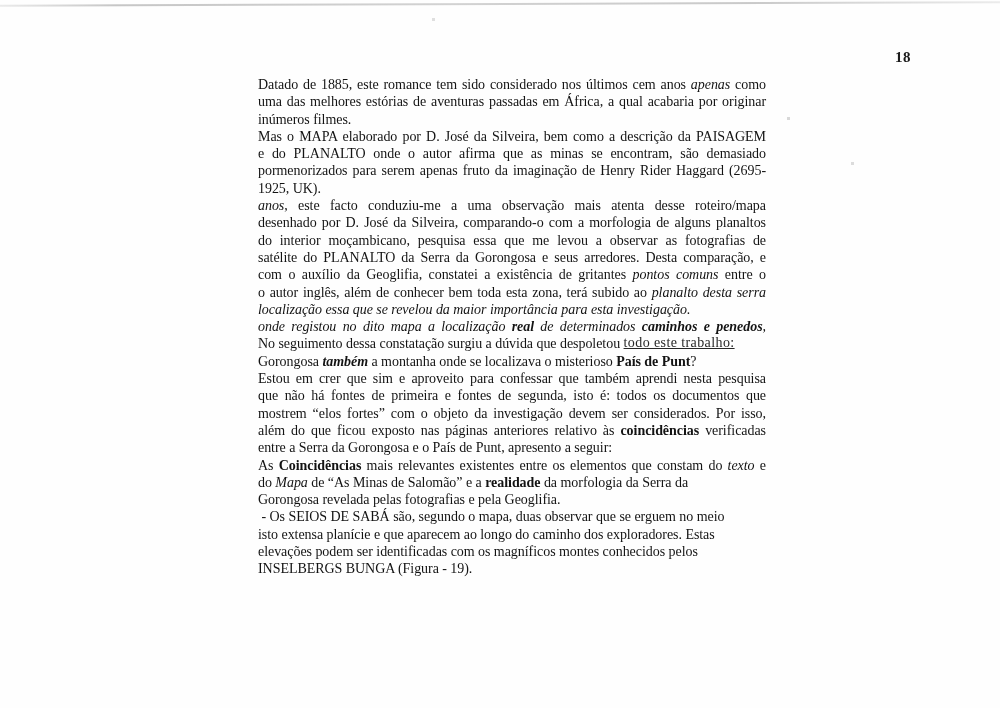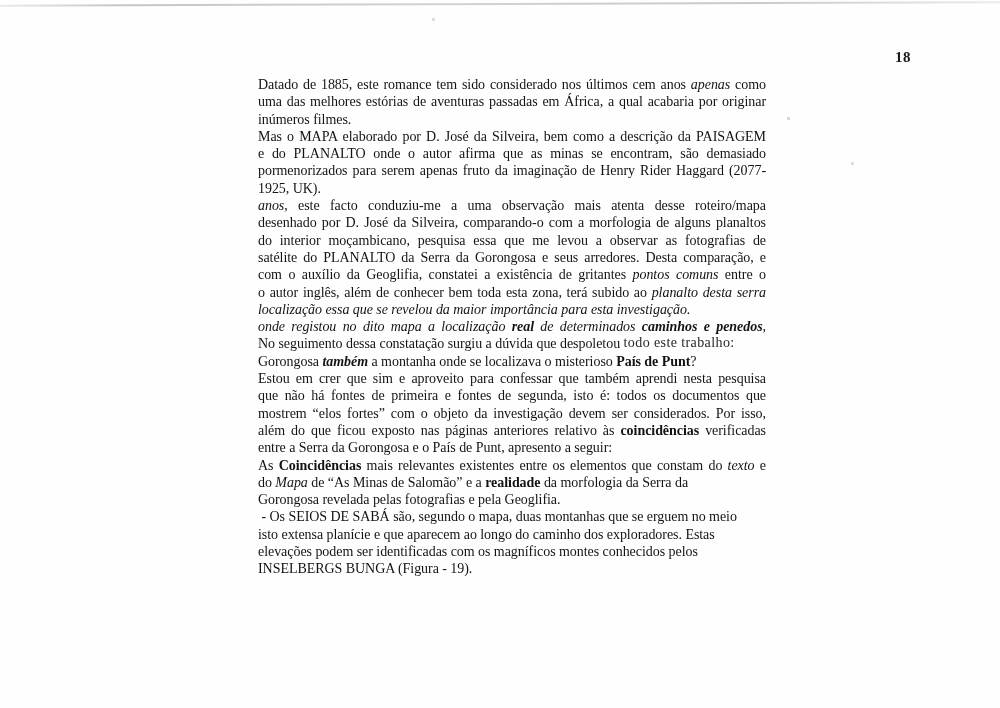--- a/index.html
+++ b/index.html
@@ -24,53 +24,53 @@
   .text-block{
     position:absolute;left:258px;top:76px;width:508px;
     font-size:14px;line-height:17.3px;color:#131313;
     letter-spacing:-0.05px;
   }
   .line{white-space:pre-wrap;text-align:justify;text-align-last:justify;}
   .line.nj{text-align:right;text-align-last:left;}
   .b{font-weight:bold;}
   .i{font-style:italic;}
   .bi{font-weight:bold;font-style:italic;}
-  .r{position:relative;top:-1px;letter-spacing:.4px;color:#272727;}
+  .r{position:relative;top:-1px;letter-spacing:.4px;color:#272727;text-decoration:underline;}
 </style>
 </head>
 <body>
 
 <div class="page">
   <div class="scan-edge"></div>
   <div class="specks"></div>
   <div class="page-number">18</div>
   <div class="text-block">
       <div class="line"><span>Datado de 1885, este romance tem sido considerado nos últimos cem anos </span><span class="i">apenas</span><span> como</span></div>
       <div class="line"><span>uma das melhores estórias de aventuras passadas em África, a qual acabaria por originar</span></div>
       <div class="line nj"><span>inúmeros filmes.</span></div>
       <div class="line"><span>Mas o MAPA elaborado por D. José da Silveira, bem como a descrição da PAISAGEM</span></div>
       <div class="line"><span>e do PLANALTO onde o autor afirma que as minas se encontram, são demasiado</span></div>
-      <div class="line"><span>pormenorizados para serem apenas fruto da imaginação de Henry Rider Haggard (2077-</span></div>
+      <div class="line"><span>pormenorizados para serem apenas fruto da imaginação de Henry Rider Haggard (2695-</span></div>
       <div class="line nj"><span>1925, UK).</span></div>
       <div class="line"><span class="i">anos</span><span>, este facto conduziu-me a uma observação mais atenta desse roteiro/mapa</span></div>
       <div class="line"><span>desenhado por D. José da Silveira, comparando-o com a morfologia de alguns planaltos</span></div>
       <div class="line"><span>do interior moçambicano, pesquisa essa que me levou a observar as fotografias de</span></div>
       <div class="line"><span>satélite do PLANALTO da Serra da Gorongosa e seus arredores. Desta comparação, e</span></div>
       <div class="line"><span>com o auxílio da Geoglifia, constatei a existência de gritantes </span><span class="i">pontos comuns</span><span> entre o</span></div>
       <div class="line"><span>o autor inglês, além de conhecer bem toda esta zona, terá subido ao </span><span class="i">planalto desta serra</span></div>
       <div class="line nj"><span class="i">localização essa que se revelou da maior importância para esta investigação.</span></div>
       <div class="line"><span class="i">onde registou no dito mapa a localização </span><span class="bi">real</span><span class="i"> de determinados </span><span class="bi">caminhos e penedos</span><span class="i">,</span></div>
       <div class="line nj"><span>No seguimento dessa constatação surgiu a dúvida que despoletou </span><span class="r">todo este trabalho:</span></div>
       <div class="line nj"><span>Gorongosa </span><span class="bi">também</span><span> a montanha onde se localizava o misterioso </span><span class="b">País de Punt</span><span>?</span></div>
       <div class="line"><span>Estou em crer que sim e aproveito para confessar que também aprendi nesta pesquisa</span></div>
       <div class="line"><span>que não há fontes de primeira e fontes de segunda, isto é: todos os documentos que</span></div>
       <div class="line"><span>mostrem “elos fortes” com o objeto da investigação devem ser considerados. Por isso,</span></div>
       <div class="line"><span>além do que ficou exposto nas páginas anteriores relativo às </span><span class="b">coincidências</span><span> verificadas</span></div>
       <div class="line nj"><span>entre a Serra da Gorongosa e o País de Punt, apresento a seguir:</span></div>
       <div class="line"><span>As </span><span class="b">Coincidências</span><span> mais relevantes existentes entre os elementos que constam do </span><span class="i">texto</span><span> e</span></div>
       <div class="line nj"><span>do </span><span class="i">Mapa</span><span> de “As Minas de Salomão” e a </span><span class="b">realidade</span><span> da morfologia da Serra da</span></div>
       <div class="line nj"><span>Gorongosa revelada pelas fotografias e pela Geoglifia.</span></div>
-      <div class="line nj"><span> - Os SEIOS DE SABÁ são, segundo o mapa, duas montanhas que se erguem no meio</span></div>
+      <div class="line nj"><span> - Os SEIOS DE SABÁ são, segundo o mapa, duas observar que se erguem no meio</span></div>
       <div class="line nj"><span>isto extensa planície e que aparecem ao longo do caminho dos exploradores. Estas</span></div>
       <div class="line nj"><span>elevações podem ser identificadas com os magníficos montes conhecidos pelos</span></div>
       <div class="line nj"><span>INSELBERGS BUNGA (Figura - 19).</span></div>
     </div>
 </div>
 
 </body></html>

